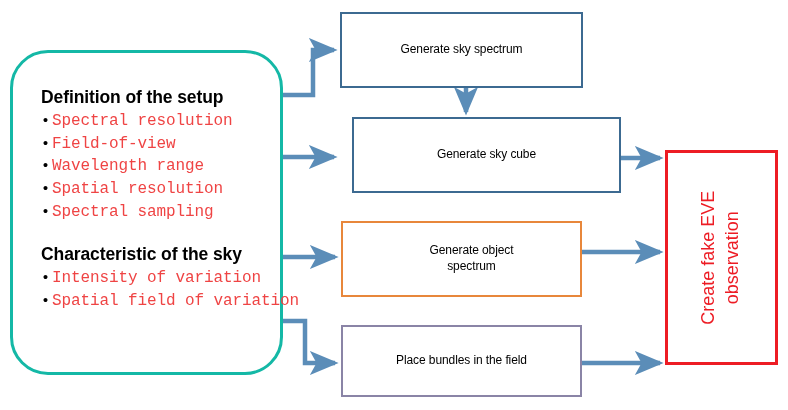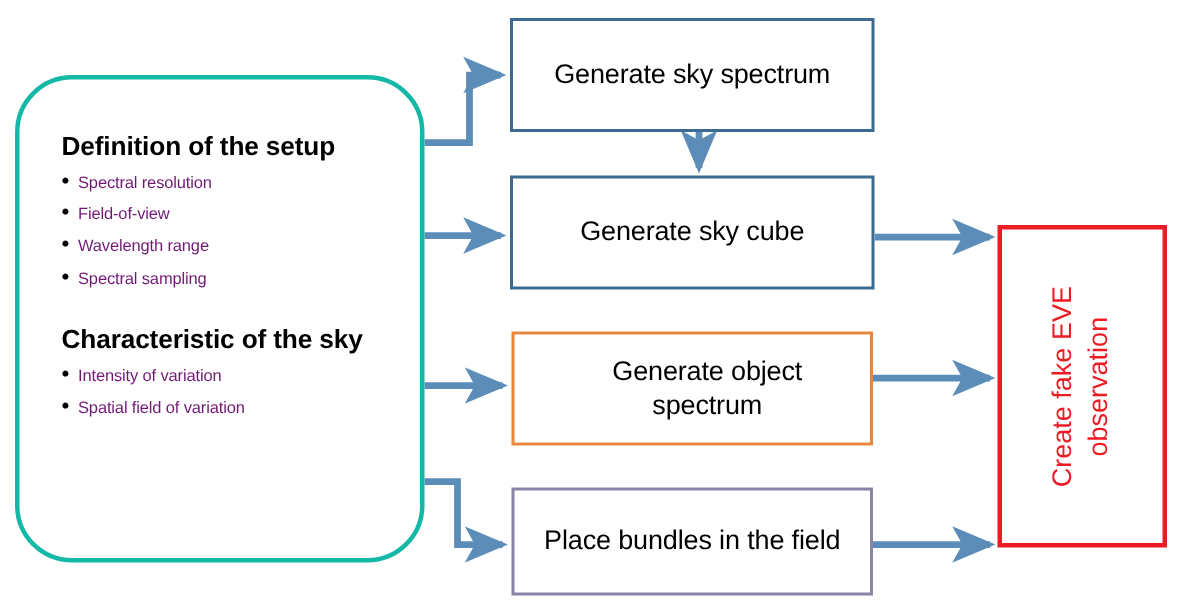--- a/index.html
+++ b/index.html
@@ -54,54 +54,55 @@
   }
   .setup-heading.second {
     margin-top: 19px;
   }
   .setup-list {
     list-style: none;
     margin: 0;
     padding: 0;
   }
   .setup-list li {
-    font-size: 11px;
-    color: #701a75;
+    font-size: 16px;
+    color: #ef4444;
     line-height: 1.42;
     letter-spacing: -0.1px;
     white-space: nowrap;
+    font-family: Liberation Mono, monospace;
   }
   .setup-list li::before {
     content: "\2022";
     display: inline-block;
     width: 11px;
     font-size: 15px;
     color: #000000;
   }
 
   
   .pbox {
     position: absolute;
     box-sizing: border-box;
     background: #ffffff;
     display: flex;
     align-items: center;
     justify-content: center;
     text-align: center;
-    font-size: 18px;
+    font-size: 12px;
     color: #000000;
     line-height: 1.3;
     letter-spacing: -0.1px;
   }
   .pbox.blue   { border: 2px solid #3C6A91; }
   .pbox.orange { border: 2.5px solid #E8873B; padding-left: 20px; }
   .pbox.purple { border: 2.5px solid #8A84A6; }
 
   #box-sky-spectrum { left: 340px; top: 12px;  width: 243px; height: 76px; }
-  #box-sky-cube     { left: 340px; top: 117px; width: 243px; height: 76px; }
+  #box-sky-cube     { left: 352px; top: 117px; width: 269px; height: 76px; }
   #box-obj-spectrum { left: 341px; top: 221px; width: 241px; height: 76px; }
   #box-place-bundles{ left: 341px; top: 325px; width: 241px; height: 72px; }
 
   
   #box-create-obs {
     position: absolute;
     left: 665px;
     top: 150px;
     width: 113px;
     height: 215px;
@@ -151,20 +152,21 @@
   </svg>
 
   <div class="setup-panel">
     <div class="setup-inner">
 
       <div class="setup-heading">Definition of the setup</div>
       <ul class="setup-list">
         <li>Spectral resolution</li>
         <li>Field-of-view</li>
         <li>Wavelength range</li>
+        <li>Spatial resolution</li>
         <li>Spectral sampling</li>
       </ul>
 
       <div class="setup-heading second">Characteristic of the sky</div>
       <ul class="setup-list">
         <li>Intensity of variation</li>
         <li>Spatial field of variation</li>
       </ul>
 
     </div>

